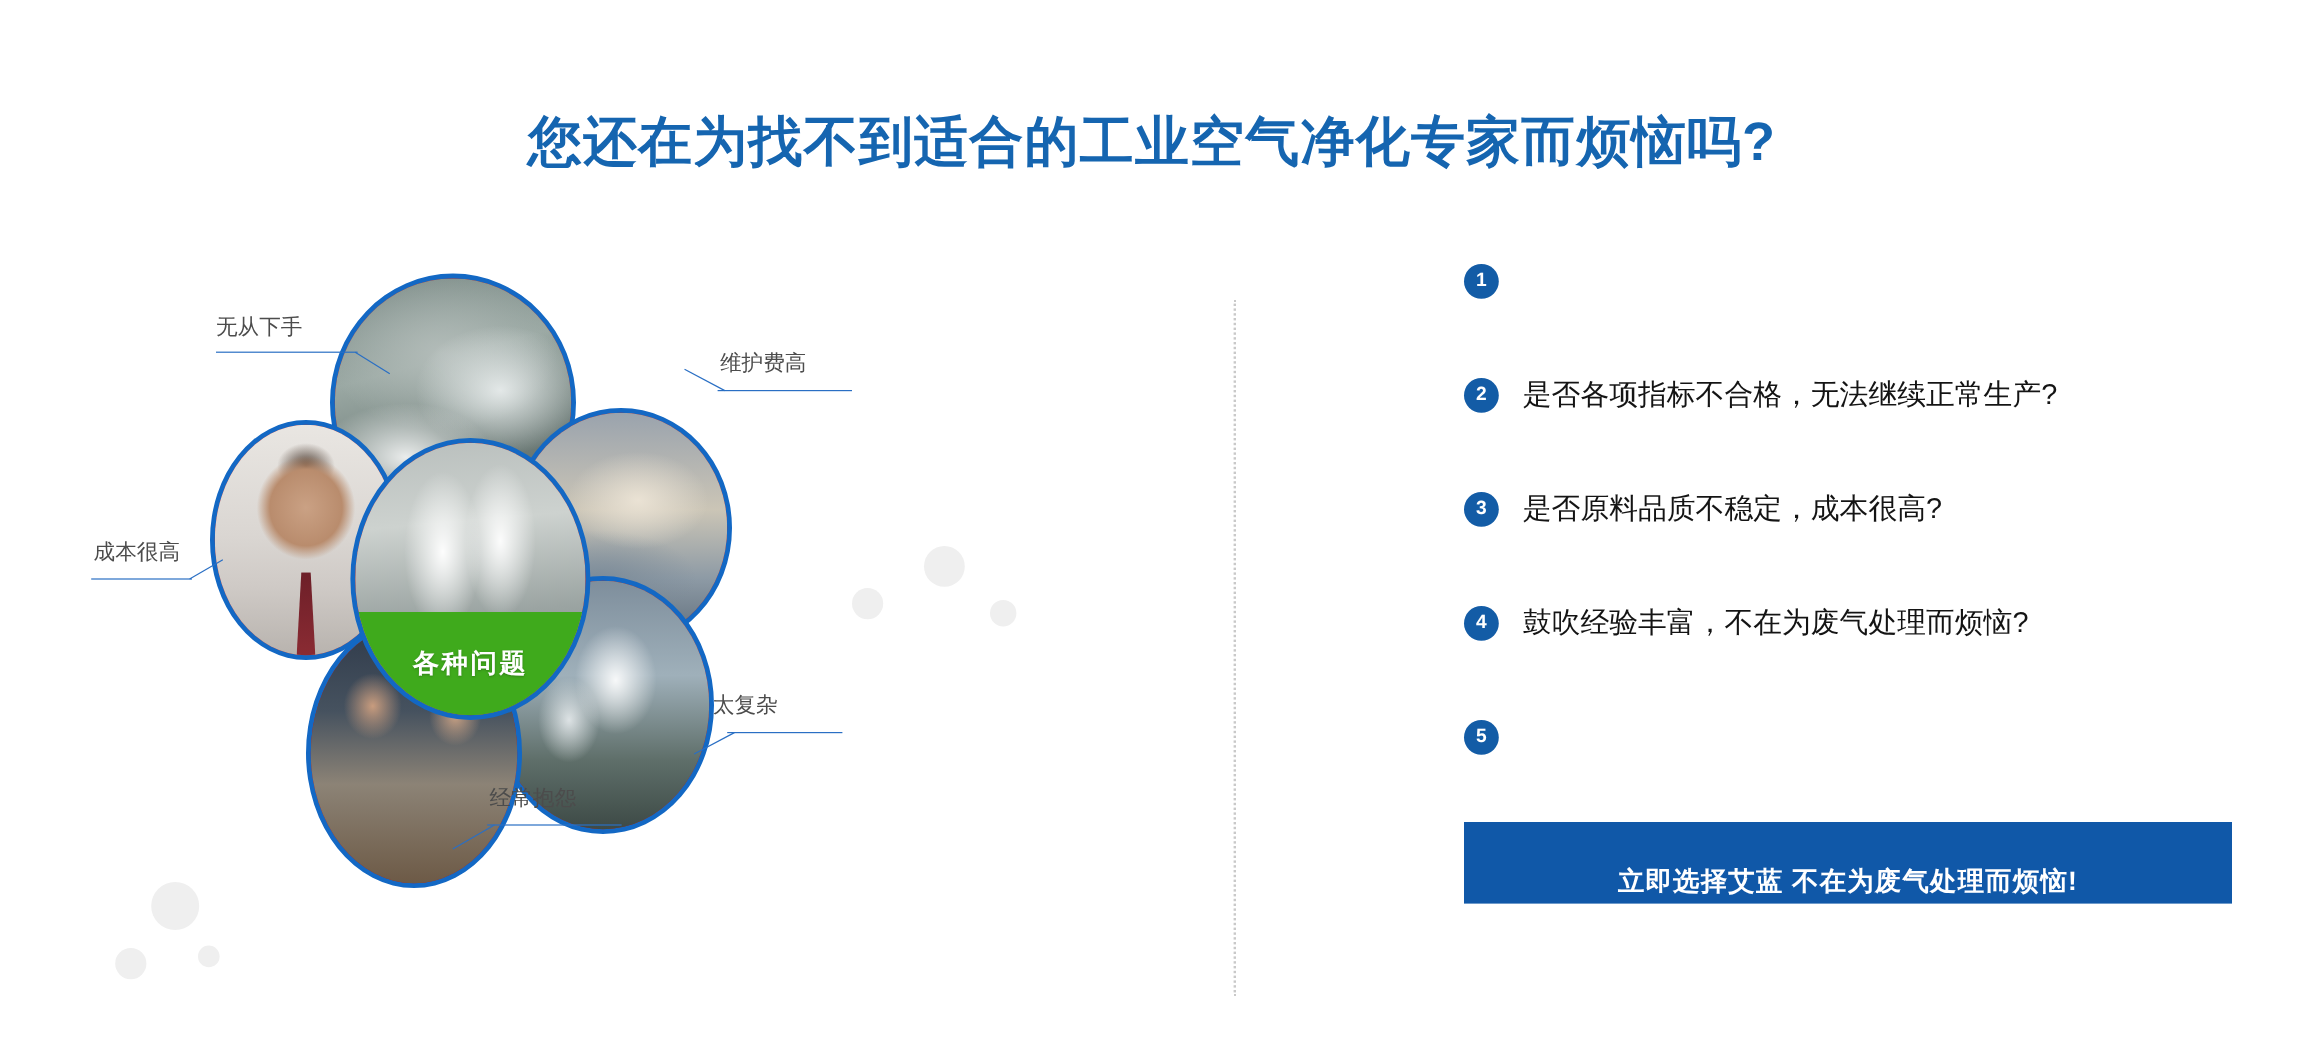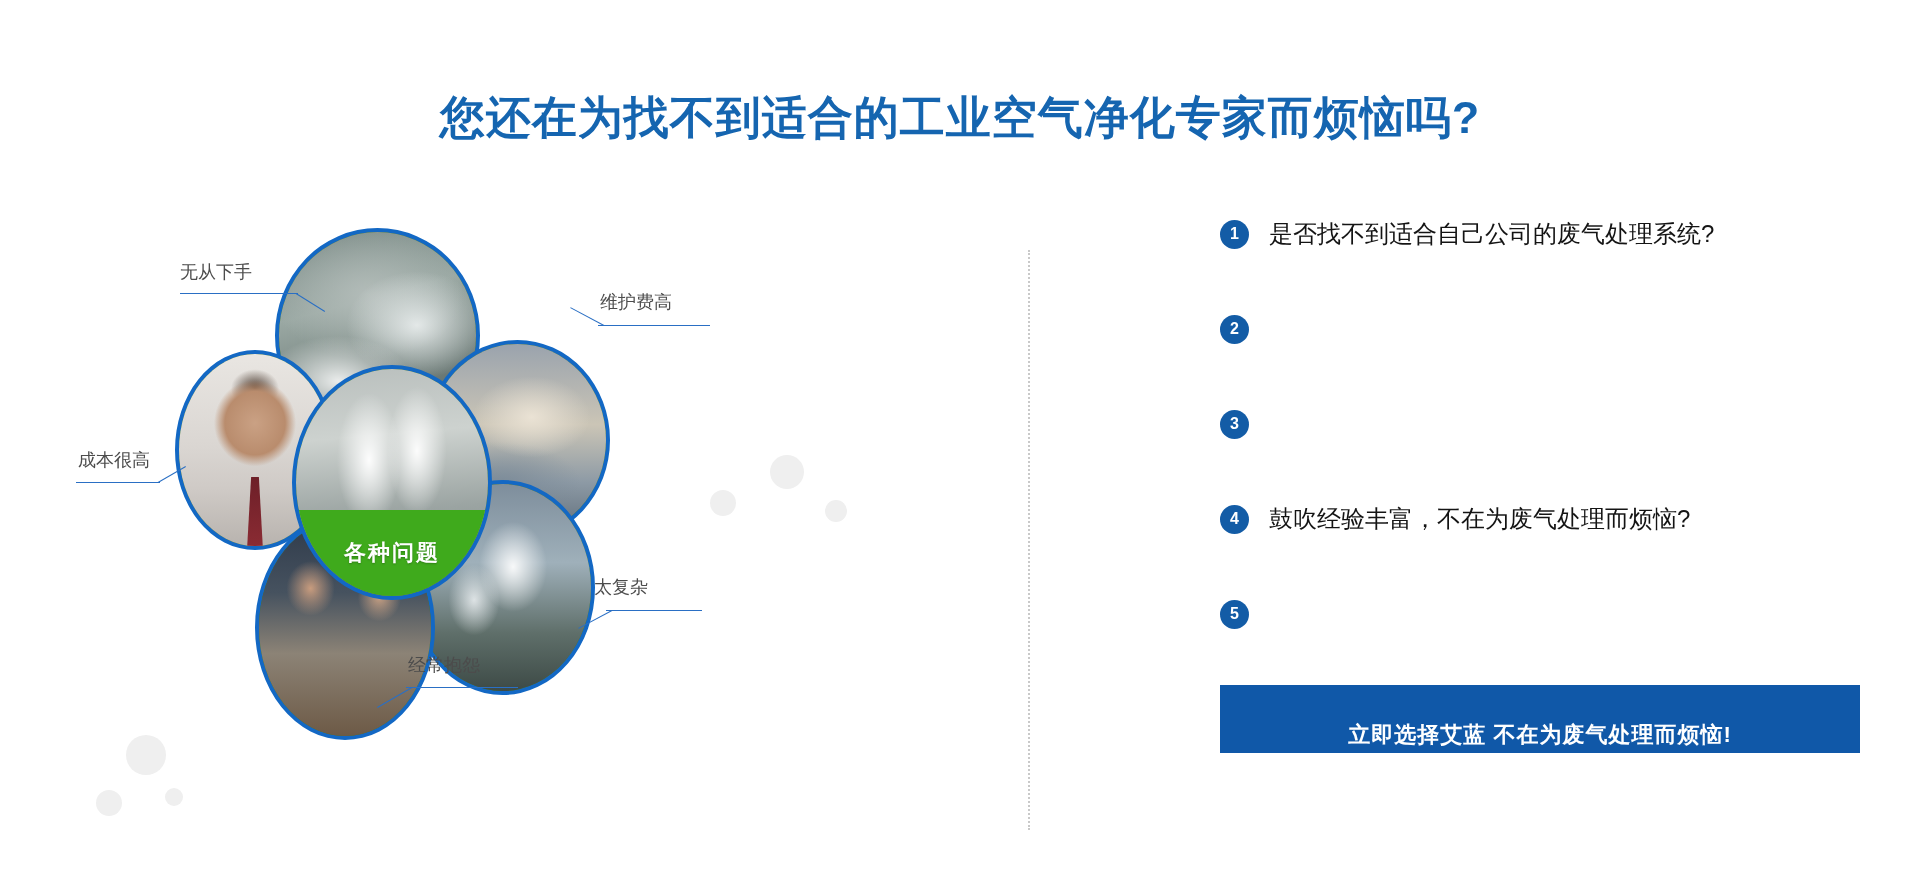--- a/index.html
+++ b/index.html
@@ -43,21 +43,21 @@
     position:absolute;
     left:70px; top:20px;
     width:900px; height:660px;
   }
 
   .bubble{
     position:absolute;
     border:4px solid #1368c4;
     border-radius:50%;
     overflow:hidden;
-    background:#4d7c0f;
+    background:#b91c1c;
   }
   .bubble .ph{ position:absolute; inset:0; }
 
   
   .ph-smoke-grey{
     background:
       radial-gradient(ellipse 60% 35% at 30% 72%, rgba(255,255,255,.85), rgba(255,255,255,0) 62%),
       radial-gradient(ellipse 55% 40% at 70% 45%, rgba(236,240,240,.9), rgba(236,240,240,0) 65%),
       radial-gradient(ellipse 70% 45% at 45% 30%, rgba(180,189,186,.95), rgba(150,160,158,0) 70%),
       linear-gradient(165deg,#7d8c88 0%,#9aa8a3 35%,#6f7d79 68%,#515d5b 100%);
@@ -253,29 +253,30 @@
       <div class="lead-line" style="left:336px;top:497px;width:112px;height:1px;"></div>
       <div class="lead-line" style="left:302px;top:497px;width:40px;height:1px;transform:rotate(-30deg);transform-origin:right center;"></div>
     </div>
 
   </div>
 
   <div class="panel">
 
     <div class="qitem">
       <div class="qnum">1</div>
-      <div class="qtext">是否找不到适合自己公司的废气处理系统?</div>
     </div>
 
     <div class="qitem">
       <div class="qnum">2</div>
+      <div class="qtext">是否各项指标不合格，无法继续正常生产?</div>
     </div>
 
     <div class="qitem">
       <div class="qnum">3</div>
+      <div class="qtext">是否原料品质不稳定，成本很高?</div>
     </div>
 
     <div class="qitem">
       <div class="qnum">4</div>
       <div class="qtext">鼓吹经验丰富，不在为废气处理而烦恼?</div>
     </div>
 
     <div class="qitem">
       <div class="qnum">5</div>
     </div>

